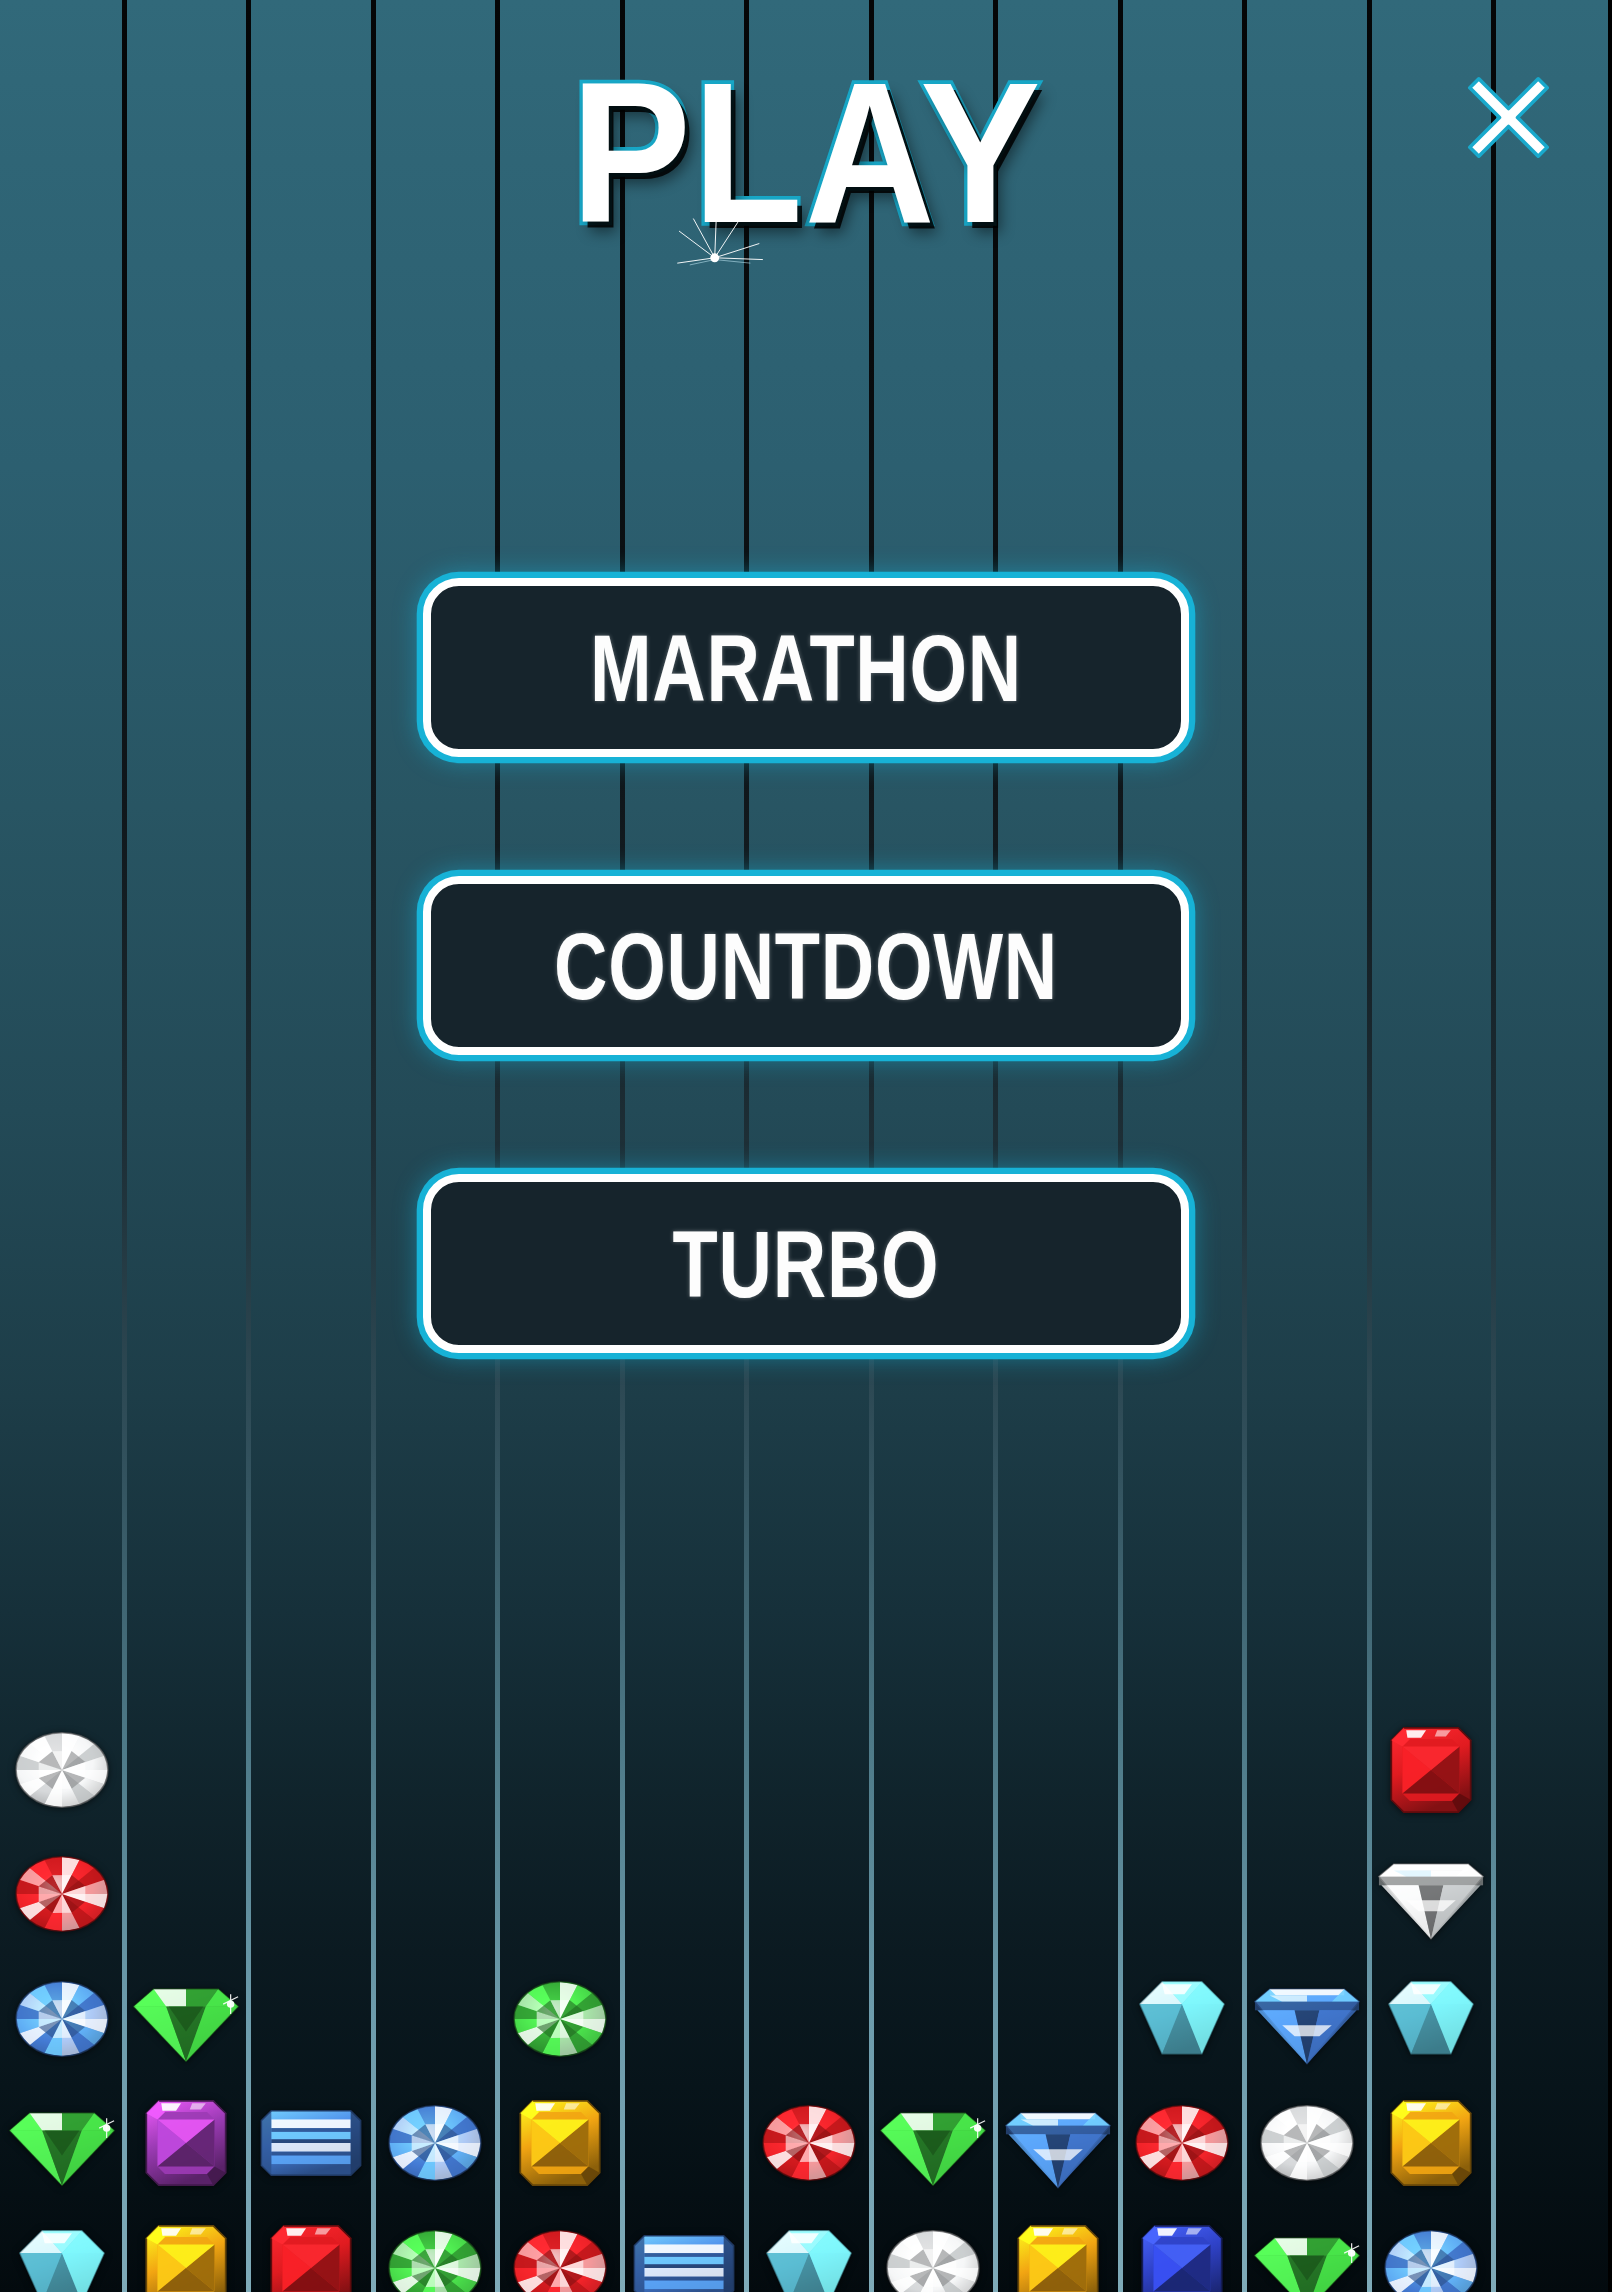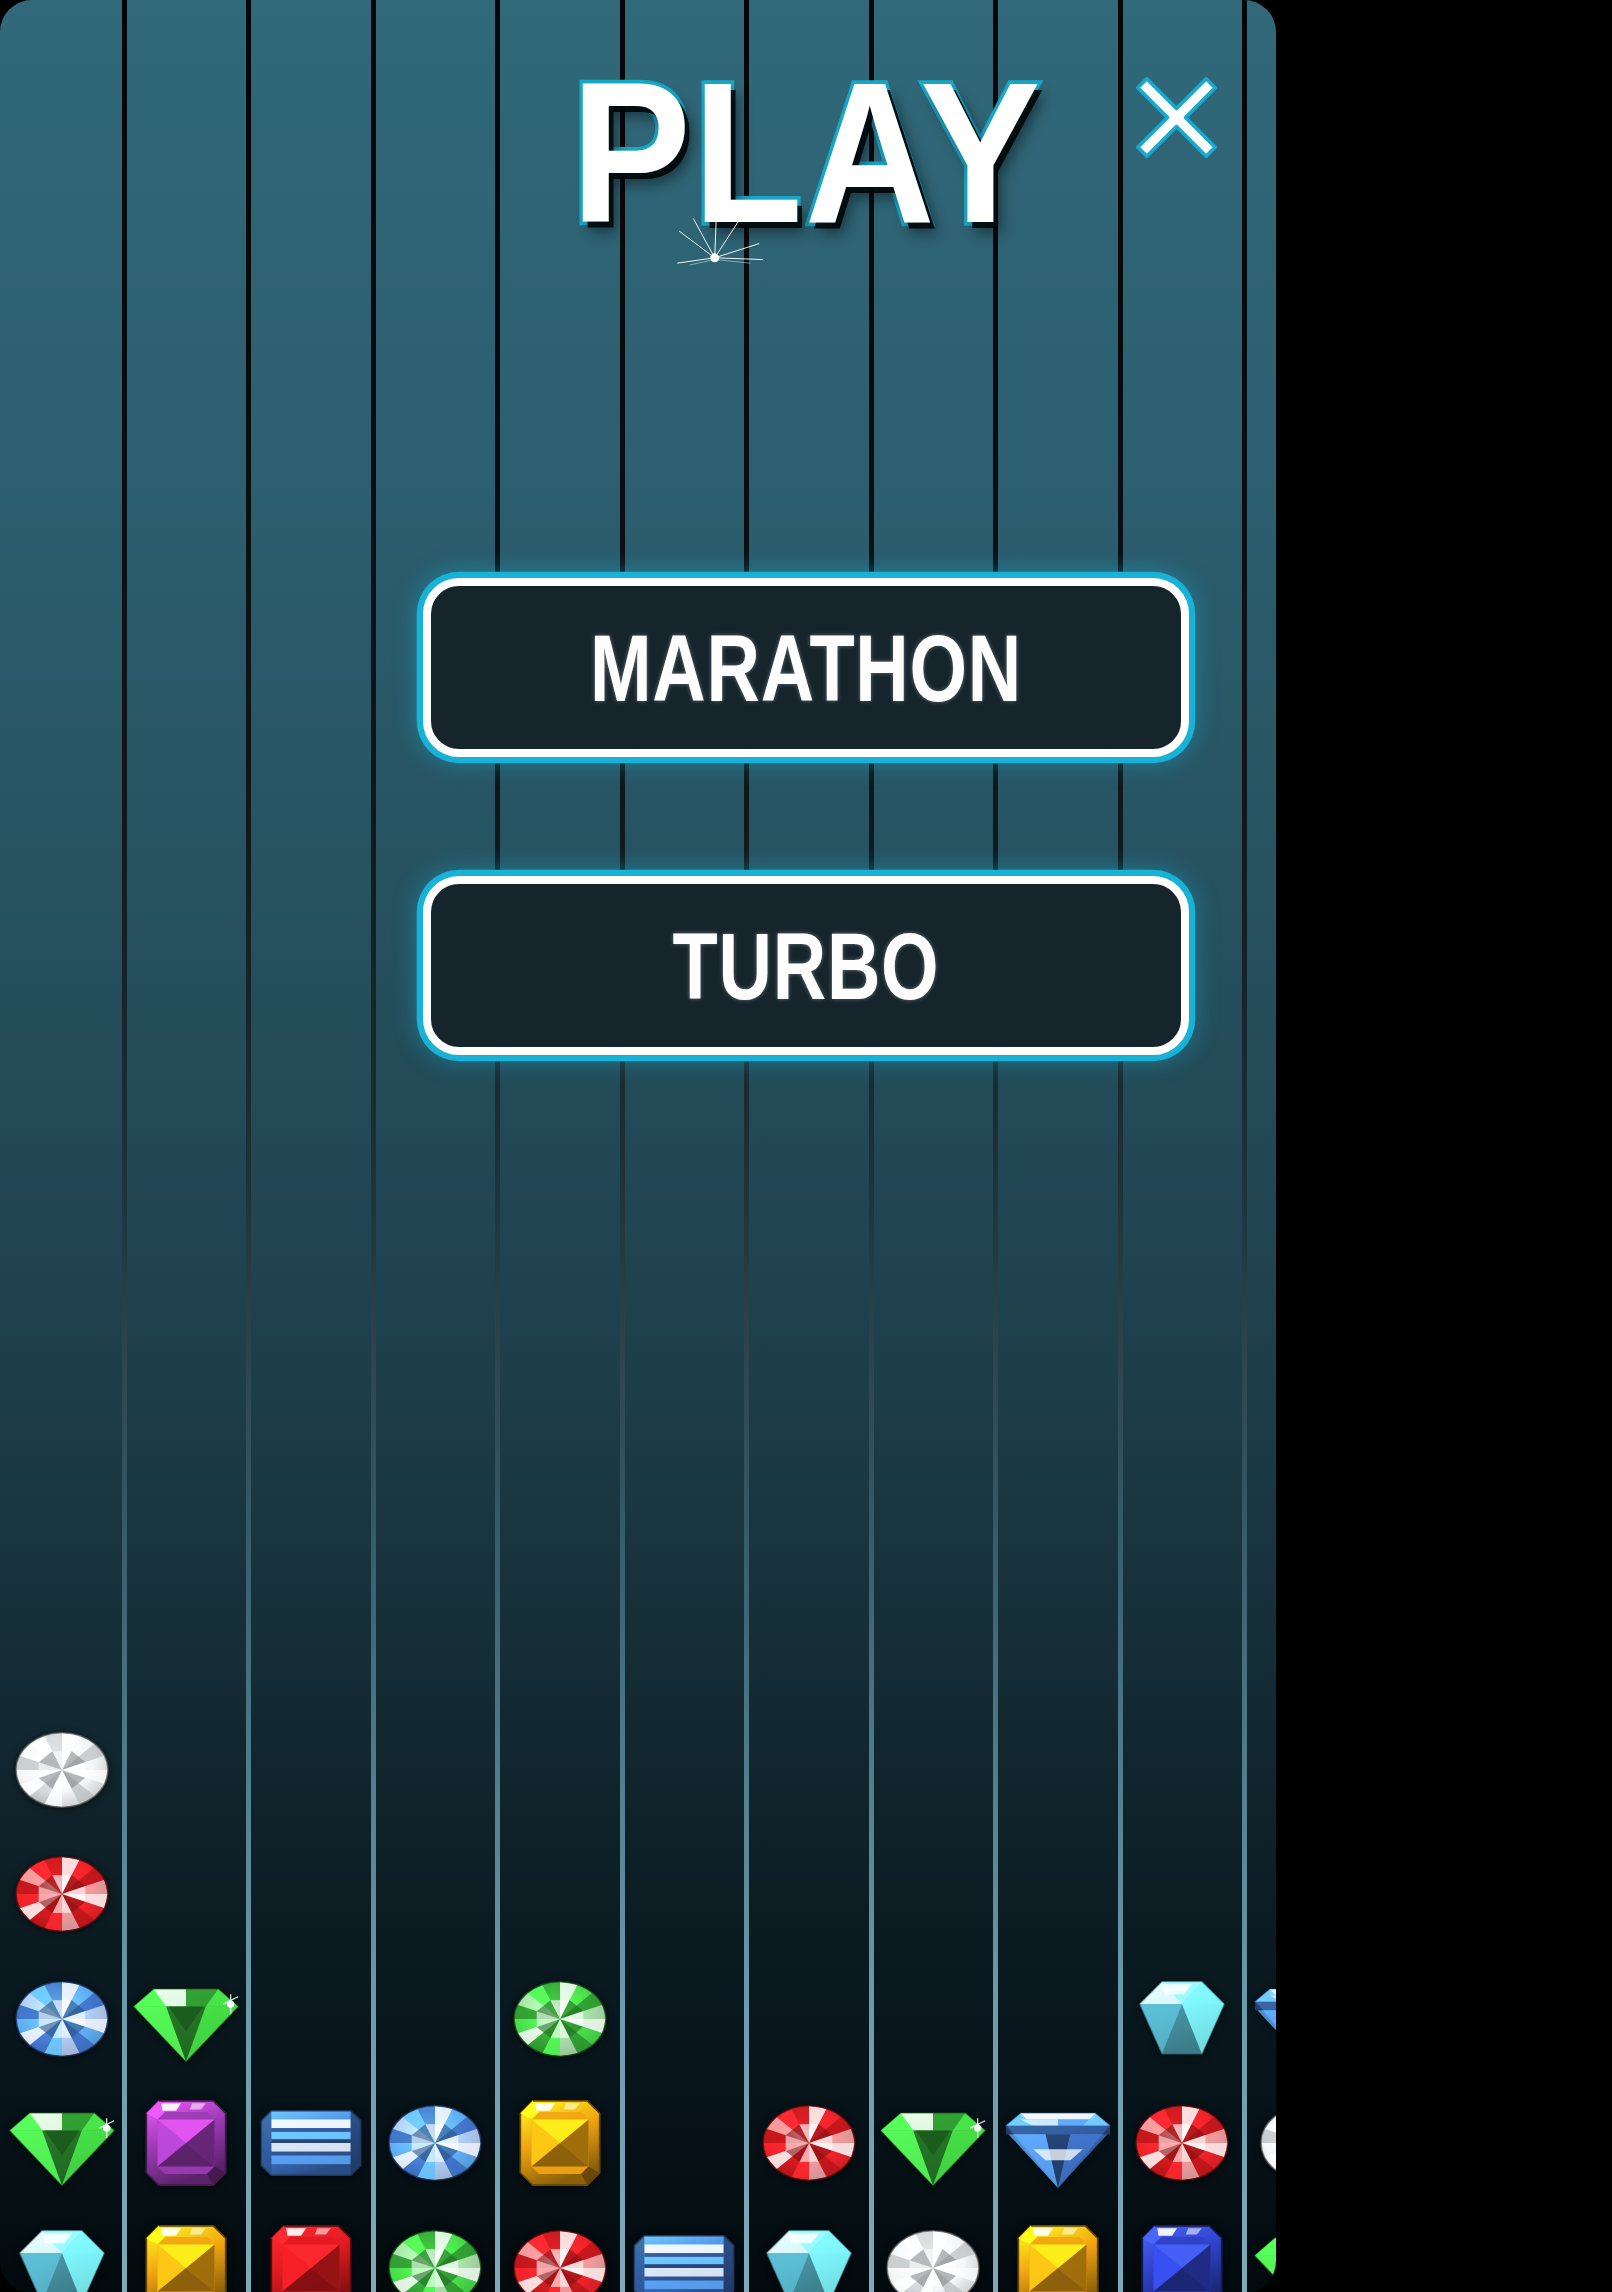--- a/index.html
+++ b/index.html
@@ -4,37 +4,36 @@
 <style>
   html, body {
     margin: 0; padding: 0;
     background: #000;
   }
   body {
     font-family: "Liberation Sans", sans-serif;
   }
   #screen {
     position: relative;
-    width: 1276px;
+    width: 1608px;
     height: 2293px;
     overflow: hidden;
     background: linear-gradient(to bottom,
         #31697a 0px,
         #2f6576 161px,
         #2c5f70 466px,
         #285563 806px,
         #234a57 1111px,
         #1d3d48 1397px,
         #16303a 1612px,
         #10242c 1791px,
         #0b1a21 1952px,
         #07141a 2087px,
         #050f14 2194px,
         #030a0e 2293px);
-    border-radius: 32px;
   }
 
   
   .col-lines {
     position: absolute;
     inset: 0;
     pointer-events: none;
   }
   .col-line {
     position: absolute;
@@ -206,20 +205,23 @@
     </svg>
   </div>
 
   <div id="menu">
 
     <div class="menu-btn">
       <span class="label">MARATHON</span>
     </div>
 
 
+    <div class="menu-btn">
+      <span class="label">COUNTDOWN</span>
+    </div>
 
     <div class="menu-btn">
       <span class="label">TURBO</span>
     </div>
 
   </div>
 
   <div id="board">
       <div class="gem-cell" style="left: 0px; top: 1708px;">
         <svg viewBox="0 0 100 100">

